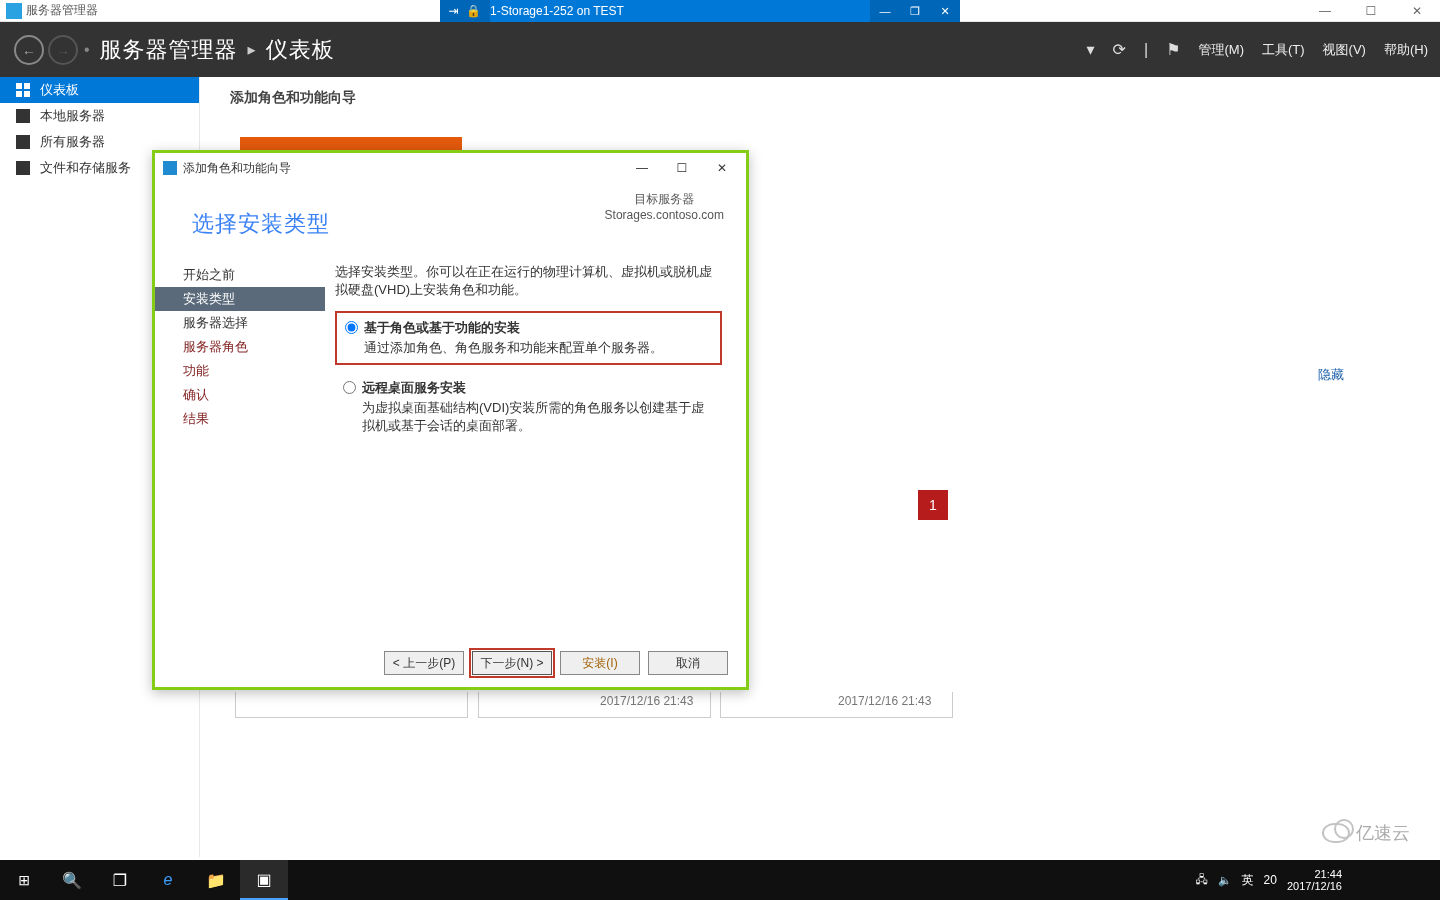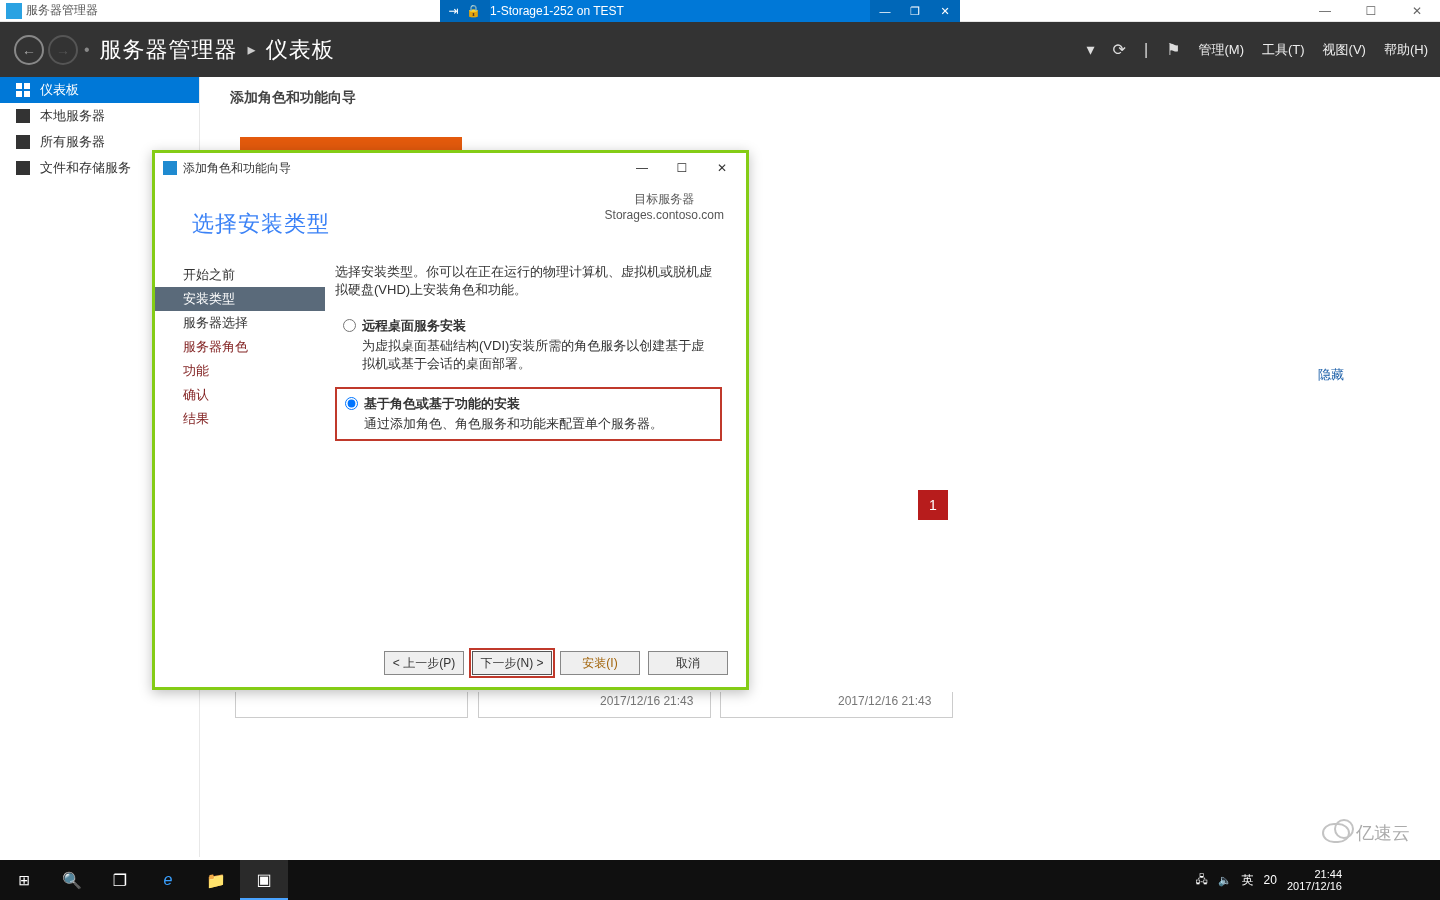--- a/index.html
+++ b/index.html
@@ -194,33 +194,33 @@
       <div class="wnav-item">开始之前</div>
       <div class="wnav-item sel">安装类型</div>
       <div class="wnav-item">服务器选择</div>
       <div class="wnav-item dis">服务器角色</div>
       <div class="wnav-item dis">功能</div>
       <div class="wnav-item dis">确认</div>
       <div class="wnav-item dis">结果</div>
     </div>
     <div class="wiz-content">
       <div class="wiz-intro">选择安装类型。你可以在正在运行的物理计算机、虚拟机或脱机虚拟硬盘(VHD)上安装角色和功能。</div>
+      <div class="opt-block hl">
+        <div class="opt-row">
+          <input type="radio" checked="" class="opt-radio" style="">
+          <span class="opt-title">基于角色或基于功能的安装</span>
+        </div>
+        <div class="opt-desc">通过添加角色、角色服务和功能来配置单个服务器。</div>
+      </div>
       <div class="opt-block">
         <div class="opt-row">
           <input type="radio" class="opt-radio" style="">
           <span class="opt-title">远程桌面服务安装</span>
         </div>
         <div class="opt-desc">为虚拟桌面基础结构(VDI)安装所需的角色服务以创建基于虚拟机或基于会话的桌面部署。</div>
-      </div>
-      <div class="opt-block hl">
-        <div class="opt-row">
-          <input type="radio" checked="" class="opt-radio" style="">
-          <span class="opt-title">基于角色或基于功能的安装</span>
-        </div>
-        <div class="opt-desc">通过添加角色、角色服务和功能来配置单个服务器。</div>
       </div>
     </div>
   </div>
   <div class="wiz-footer">
     <button class="wbtn2">&lt; 上一步(P)</button>
     <button class="wbtn2 hl">下一步(N) &gt;</button>
     <button class="wbtn2" disabled="">安装(I)</button>
     <button class="wbtn2">取消</button>
   </div>
 </div>

